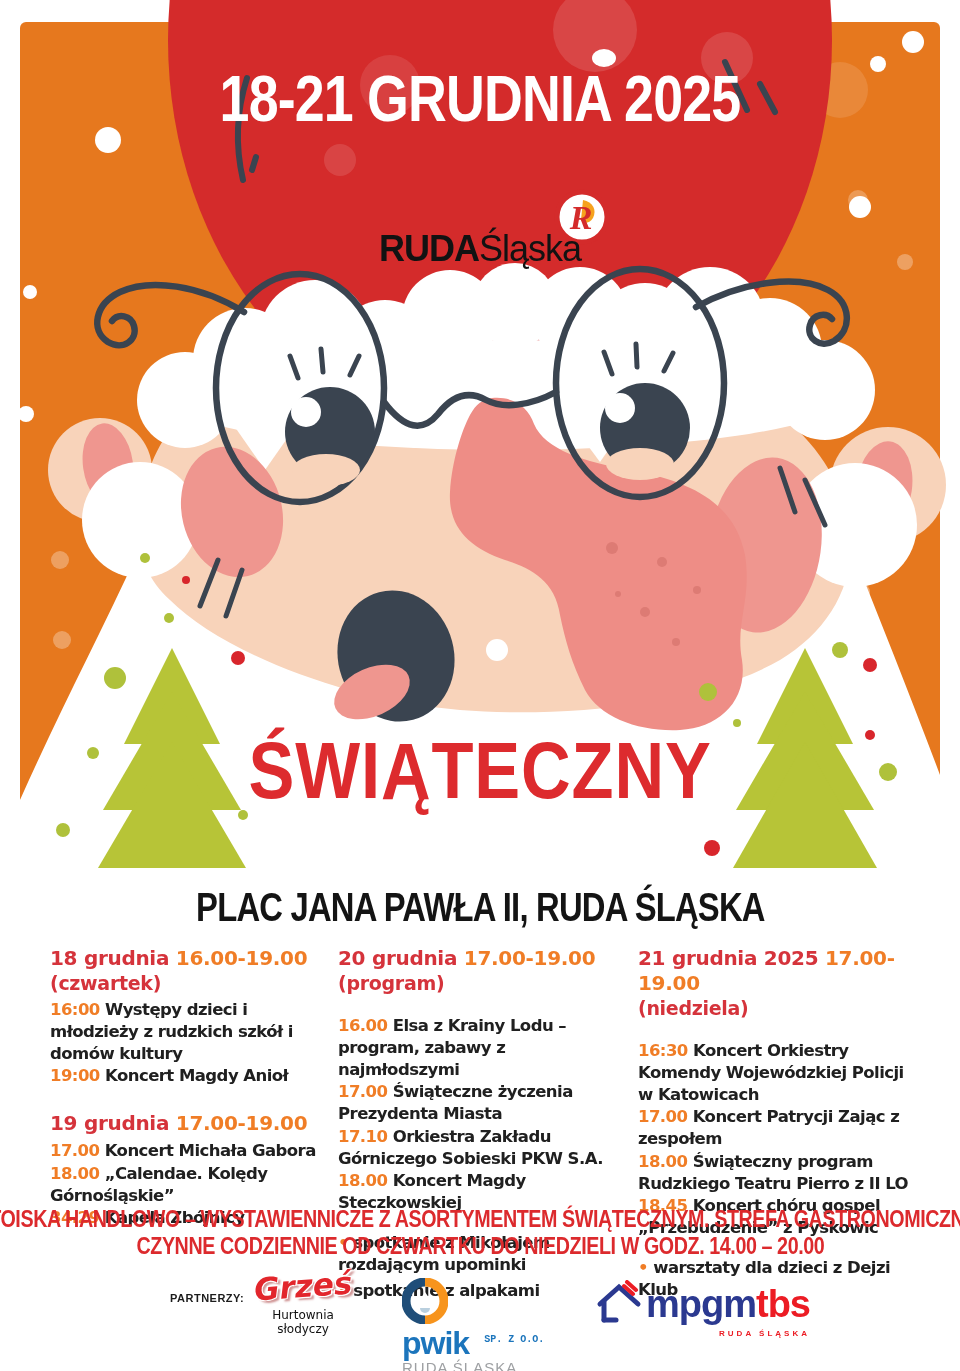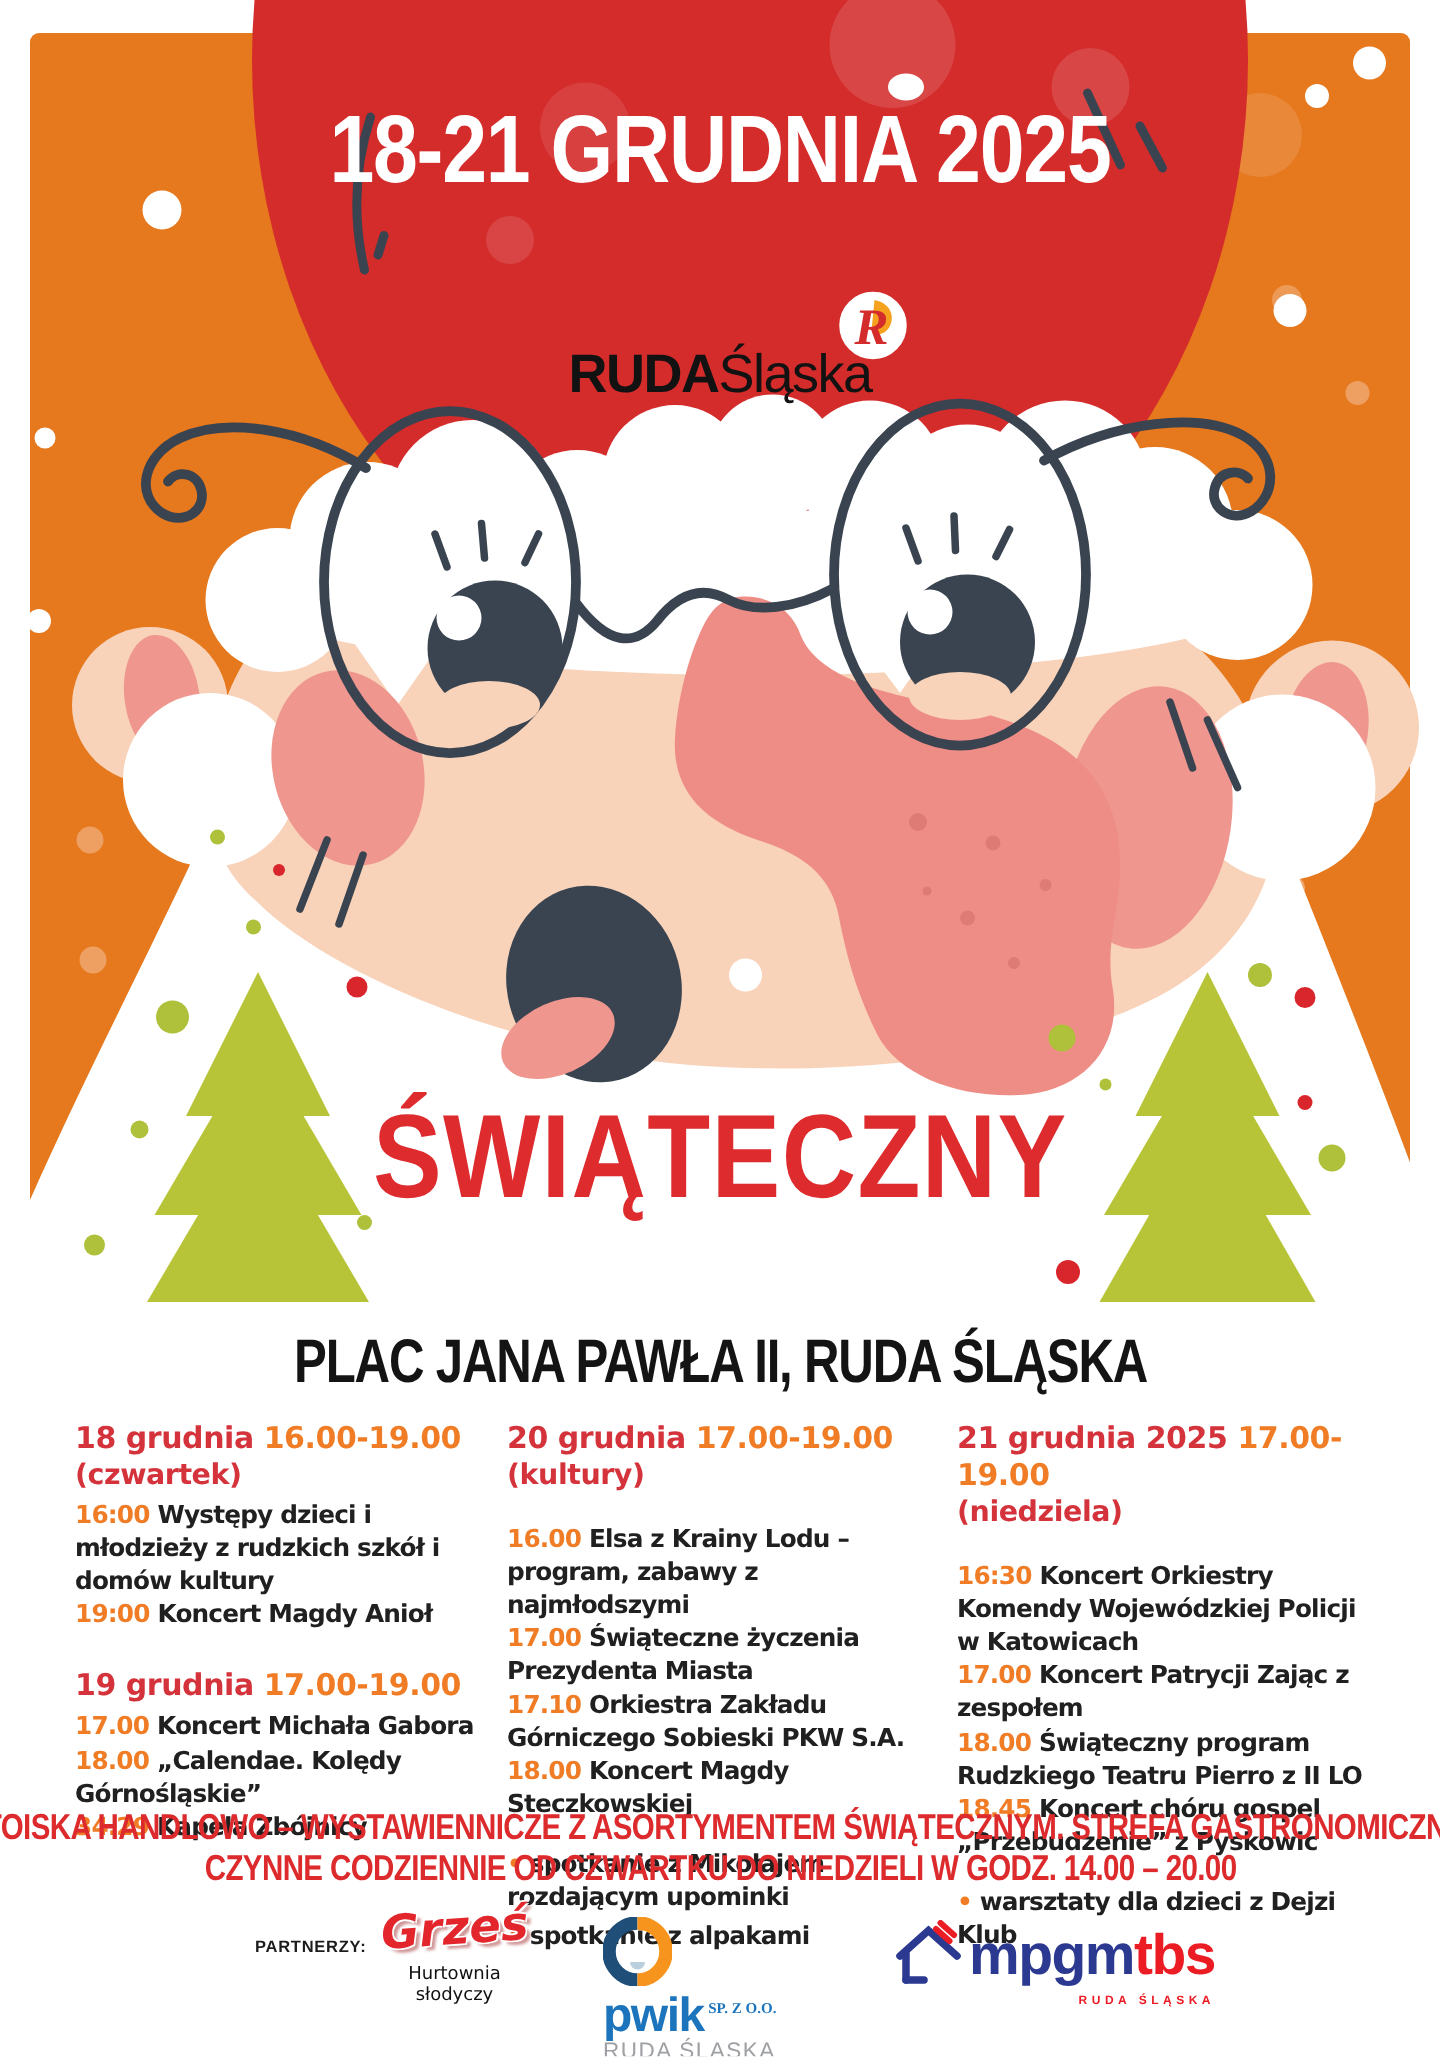--- a/index.html
+++ b/index.html
@@ -46,21 +46,21 @@
   .partners-label{top:1292px;left:170px;font-size:11px;font-weight:700;letter-spacing:0.5px;color:#1c1c1c;
                   font-family:"Liberation Sans",sans-serif;}
   .grzes{top:1268px;left:248px;width:110px;text-align:center;}
   .grzes .name{display:inline-block;transform:rotate(-4deg);font-style:italic;font-weight:800;font-size:31px;
                color:#E2262C;font-family:"DejaVu Sans",sans-serif;
                text-shadow:-1px -1px 0 #fff,1px -1px 0 #fff,-1px 1px 0 #fff,1px 1px 0 #fff,3px 3px 2px rgba(150,20,20,.45);}
   .grzes .tag{margin-top:4px;font-size:12px;font-weight:400;color:#111;}
   .pwik{top:1278px;left:402px;}
   .pwik-row{display:flex;align-items:flex-start;flex-direction:column;}
   .pwik-name{font-family:"Liberation Sans",sans-serif;font-weight:700;font-size:32px;line-height:30px;color:#1C75BC;letter-spacing:-1px;}
-  .pwik-legal{font-family:Liberation Serif, serif;font-weight:700;font-size:10px;color:#1C75BC;margin:6px 0 0 3px;}
+  .pwik-legal{font-family:Liberation Mono, monospace;font-weight:700;font-size:10px;color:#1C75BC;margin:6px 0 0 15px;}
   .pwik-city{font-family:"Liberation Sans",sans-serif;font-size:15px;color:#9EA0A3;letter-spacing:1px;margin-top:1px;}
   .mpgm{top:1280px;left:596px;}
   .mpgm-row{display:flex;align-items:center;}
   .mpgm-name{font-family:"Liberation Sans",sans-serif;font-weight:700;font-size:38px;letter-spacing:-1px;color:#2B3990;line-height:36px;}
   .mpgm-suffix{font-family:"Liberation Sans",sans-serif;font-weight:700;font-size:38px;letter-spacing:-1px;color:#EC1C24;line-height:36px;}
   .mpgm-city{text-align:right;font-family:"Liberation Sans",sans-serif;font-size:8px;font-weight:700;
              color:#EC1C24;letter-spacing:3px;margin-top:1px;}
 </style>
 </head>
 <body>
@@ -283,21 +283,21 @@
           <p class="ev"><span class="t">17.00</span> <span>Koncert Michała Gabora</span></p>
           <p class="ev"><span class="t">18.00</span> <span>„Calendae. Kolędy Górnośląskie”</span></p>
           <p class="ev"><span class="t">34.29</span> <span>Kapela Zbójnicy</span></p>
         </div>
       </div>
     </div>
 
     <div class="col">
       <div class="section">
         <div class="date-line"><span>20 grudnia</span> <span class="hours">17.00-19.00</span></div>
-        <div class="day-line">(kultury)</div>
+        <div class="day-line">(program)</div>
         <div class="events spaced">
           <p class="ev"><span class="t">16.00</span> <span>Elsa z Krainy Lodu – program, zabawy z najmłodszymi</span></p>
           <p class="ev"><span class="t">17.00</span> <span>Świąteczne życzenia Prezydenta Miasta</span></p>
           <p class="ev"><span class="t">17.10</span> <span>Orkiestra Zakładu Górniczego Sobieski PKW S.A.</span></p>
           <p class="ev"><span class="t">18.00</span> <span>Koncert Magdy Steczkowskiej</span></p>
         </div>
       </div>
       <div class="bullets">
         <p class="bullet"><span class="dot">•</span> <span>spotkanie z Mikołajem rozdającym upominki</span></p>
         <p class="bullet"><span class="dot">•</span> <span>spotkanie z alpakami</span></p>

